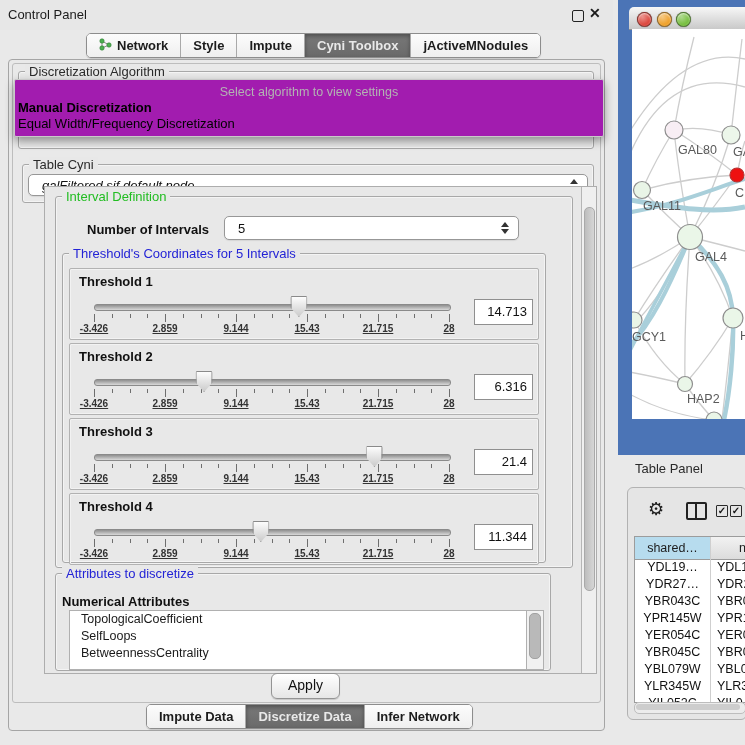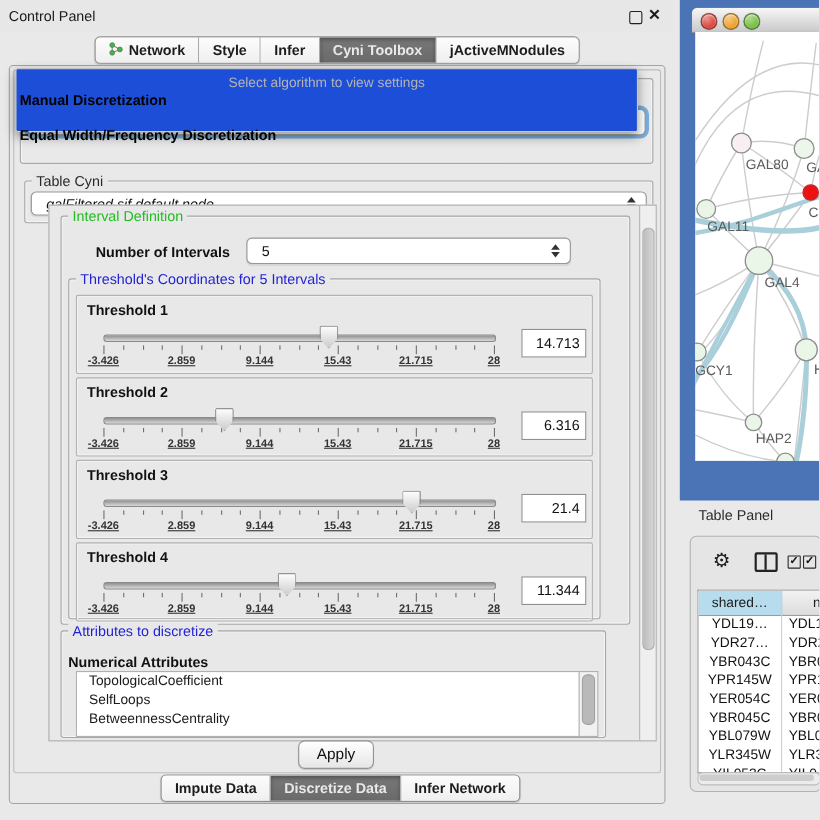--- a/index.html
+++ b/index.html
@@ -38,22 +38,22 @@
   
   .combo{background:#fff;border:1px solid #979797;border-radius:5px;font-size:13px;color:#111;
          display:flex;align-items:center;box-shadow:0 1px 1px rgba(0,0,0,.08);}
   .combo .val{flex:1;padding-left:13px;overflow:hidden;white-space:nowrap;}
   .combo .arrows{width:16px;display:flex;flex-direction:column;align-items:center;gap:2px;margin-right:5px;}
   .arr-up{width:0;height:0;border-left:4px solid transparent;border-right:4px solid transparent;border-bottom:5px solid #333;}
   .arr-dn{width:0;height:0;border-left:4px solid transparent;border-right:4px solid transparent;border-top:5px solid #333;}
   .focus-ring{box-shadow:0 0 0 3px #77aede;}
 
   
-  .popup{left:14px;top:62px;width:564px;height:56px;background:#1d4ed8;border:1px solid #c9c9c9;
-         border-radius:2px;box-shadow:0 4px 10px rgba(0,0,0,.4);z-index:60;}
+  .popup{left:14px;top:79px;width:564px;height:56px;background:#a21caf;border:1px solid #c9c9c9;
+         border-radius:2px;box-shadow:0 4px 10px rgba(0,0,0,.4);z-index:60;padding-left:24px;}
   .popup-hint{position:absolute;top:5px;left:0;width:100%;text-align:center;color:#b3b3b3;font-size:12.5px;}
   .popup-opt{position:absolute;left:3px;font-size:13px;color:#000;white-space:nowrap;}
 
   
   .scrollpane{left:44px;top:186px;width:551px;height:486px;border:1px solid #adadad;overflow:hidden;background:#e8e8e8;}
   .vsb-track{position:absolute;right:0;top:0;width:14px;height:100%;background:#efefef;border-left:1px solid #b5b5b5;}
   .vsb-thumb{position:absolute;left:2px;width:9px;border-radius:5px;background:linear-gradient(90deg,#bdbdbd,#d6d6d6);border:1px solid #a9a9a9;}
 
   
   .thr-panel{position:absolute;left:6px;width:468px;height:70px;border:1px solid #b2b2b2;border-radius:2px;
@@ -130,21 +130,21 @@
             <circle cx="3" cy="3" r="2.2" fill="#4caf50" stroke="#2e7d32" stroke-width=".6"></circle>
             <circle cx="3" cy="10" r="2.2" fill="#4caf50" stroke="#2e7d32" stroke-width=".6"></circle>
             <circle cx="10" cy="7" r="2.2" fill="#4caf50" stroke="#2e7d32" stroke-width=".6"></circle>
           </svg></span>
         <span>Network</span>
       </div>
       <div class="seg">
         <span>Style</span>
       </div>
       <div class="seg">
-        <span>Infer</span>
+        <span>Impute</span>
       </div>
       <div class="seg sel">
         <span>Cyni Toolbox</span>
       </div>
       <div class="seg">
         <span>jActiveMNodules</span>
       </div>
     </div>
 
   <div class="abs cp-panel"></div>
@@ -158,21 +158,21 @@
           <div class="arr-up"></div>
           <div class="arr-dn"></div>
         </div>
     </div>
   </div>
 
   <div class="abs popup">
     <div class="popup-hint">Select algorithm to view settings</div>
     <div id="popupOpts">
         <div class="popup-opt" style="top: 20px; font-weight: bold;">Manual Discretization</div>
-        <div class="popup-opt" style="top: 36px; font-weight: bold; margin-top: 16px;">Equal Width/Frequency Discretization</div>
+        <div class="popup-opt" style="top: 36px; font-weight: normal;">Equal Width/Frequency Discretization</div>
       </div>
   </div>
 
   <div class="abs gb" style="left:22px;top:164px;width:570px;height:37px;">
     <span class="gb-title t-dark">Table Cyni</span>
     <div class="combo" style="position:absolute;left:5px;top:9px;width:558px;height:20px;font-style:italic;">
       <div class="val">galFiltered.sif default node</div>
       <div class="arrows">
           <div class="arr-up"></div>
           <div class="arr-dn"></div>

